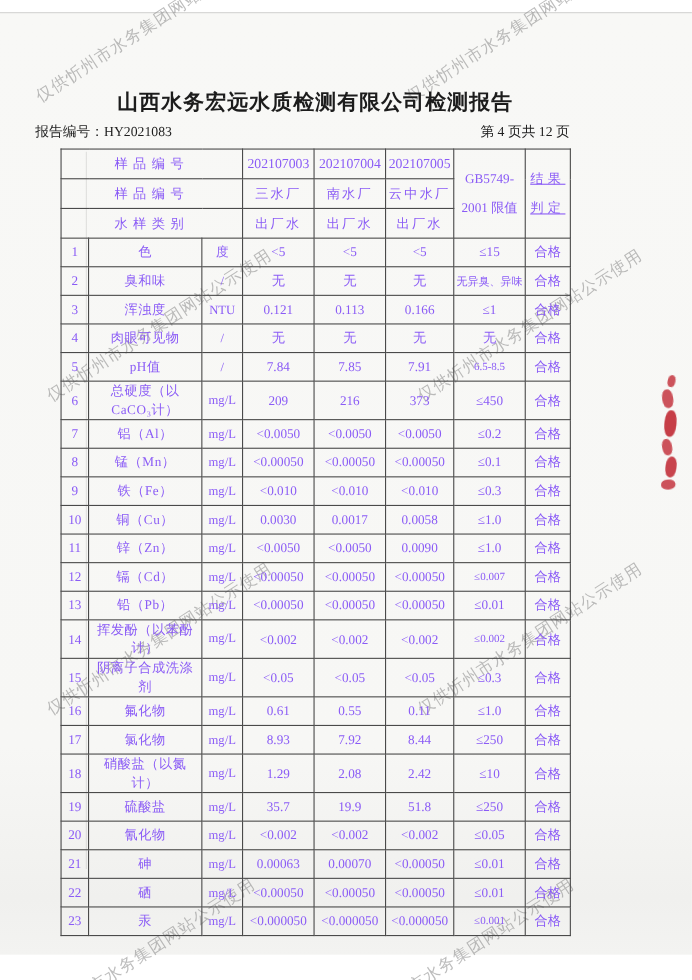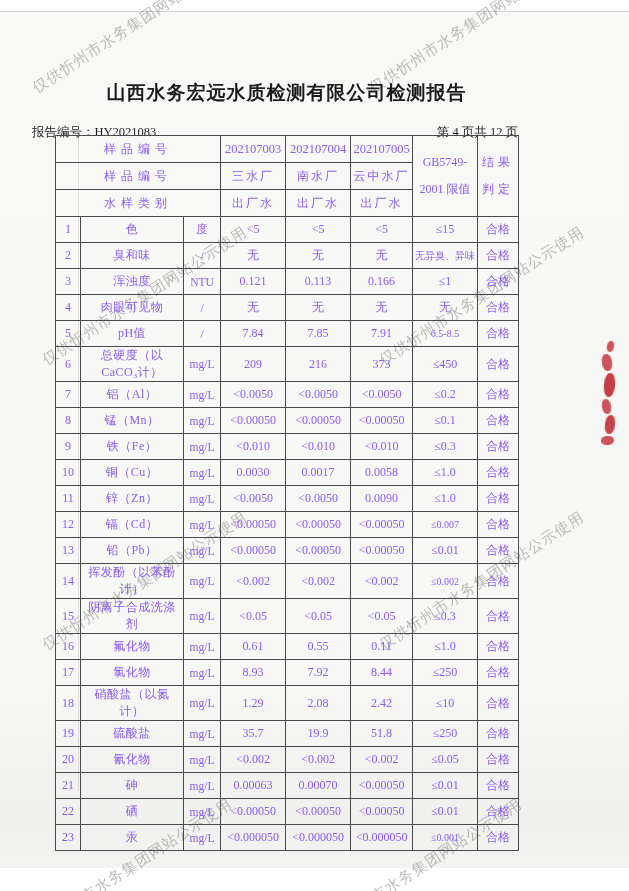--- a/index.html
+++ b/index.html
@@ -30,21 +30,21 @@
     pointer-events:none;
     font-family:"Liberation Sans","DejaVu Sans",sans-serif;
   }
 
   .title{
     position:absolute;left:55px;top:80px;width:463px;
     text-align:center;font-size:19px;font-weight:bold;
     letter-spacing:1px;color:#1c1c1c;
   }
   .meta{
-    position:absolute;left:32px;top:124px;width:486px;
+    position:absolute;left:32px;top:112px;width:486px;
     display:flex;justify-content:space-between;
     font-size:12.5px;color:#1e1e1e;
   }
 
   table.report{
     position:absolute;left:55px;top:135px;
     width:463px;
     border-collapse:collapse;
     table-layout:fixed;
     font-size:12px;
@@ -60,21 +60,21 @@
   }
   table.report tr.hrow td{height:26px;}
   td.hd-label{letter-spacing:5px;}
   td.hd-val{letter-spacing:2px;}
   td.sampno{letter-spacing:0;font-size:12.5px;}
   td.name{text-align:left;padding-left:5px;letter-spacing:.5px;}
   td.unit{font-size:11.5px;}
   td.limit.small{font-size:10px;letter-spacing:0;}
   td.ghead div{line-height:1.1;}
   td.ghead .l1{margin-bottom:14px;text-align:center;}
-  td.rhead{letter-spacing:4px;}
+  td.rhead{letter-spacing:4px;text-decoration:underline;}
   td.rhead div{line-height:1.1;}
   td.rhead .l1{margin-bottom:14px;}
 
   .seal{position:absolute;left:600px;top:341px;width:18px;height:106px;pointer-events:none;}
   .seal i{position:absolute;display:block;background:#c02530;opacity:.78;border-radius:45%;filter:blur(.5px);}
   .seal i.s1{left:7px;top:0;width:7px;height:11px;transform:rotate(12deg);}
   .seal i.s2{left:2px;top:13px;width:10px;height:17px;transform:rotate(-8deg);}
   .seal i.s3{left:4px;top:32px;width:11px;height:24px;transform:rotate(5deg);opacity:.88;}
   .seal i.s4{left:2px;top:58px;width:9px;height:15px;transform:rotate(-10deg);}
   .seal i.s5{left:5px;top:74px;width:10px;height:19px;transform:rotate(7deg);opacity:.85;}

